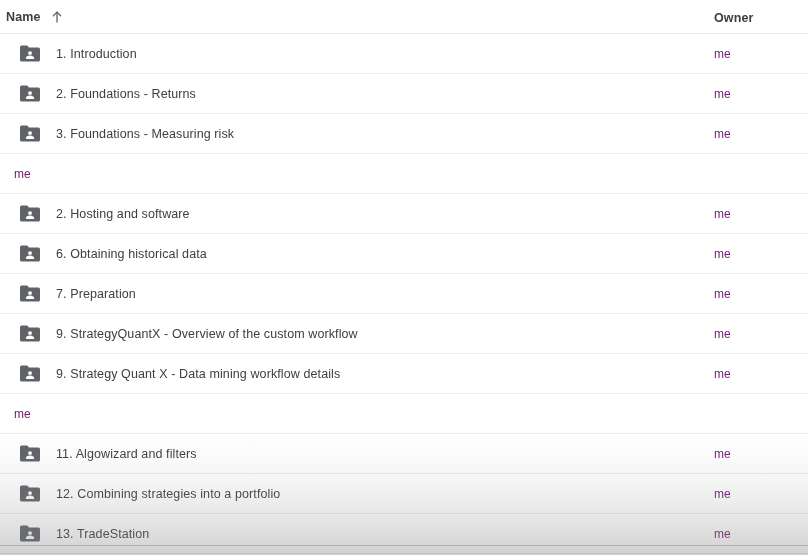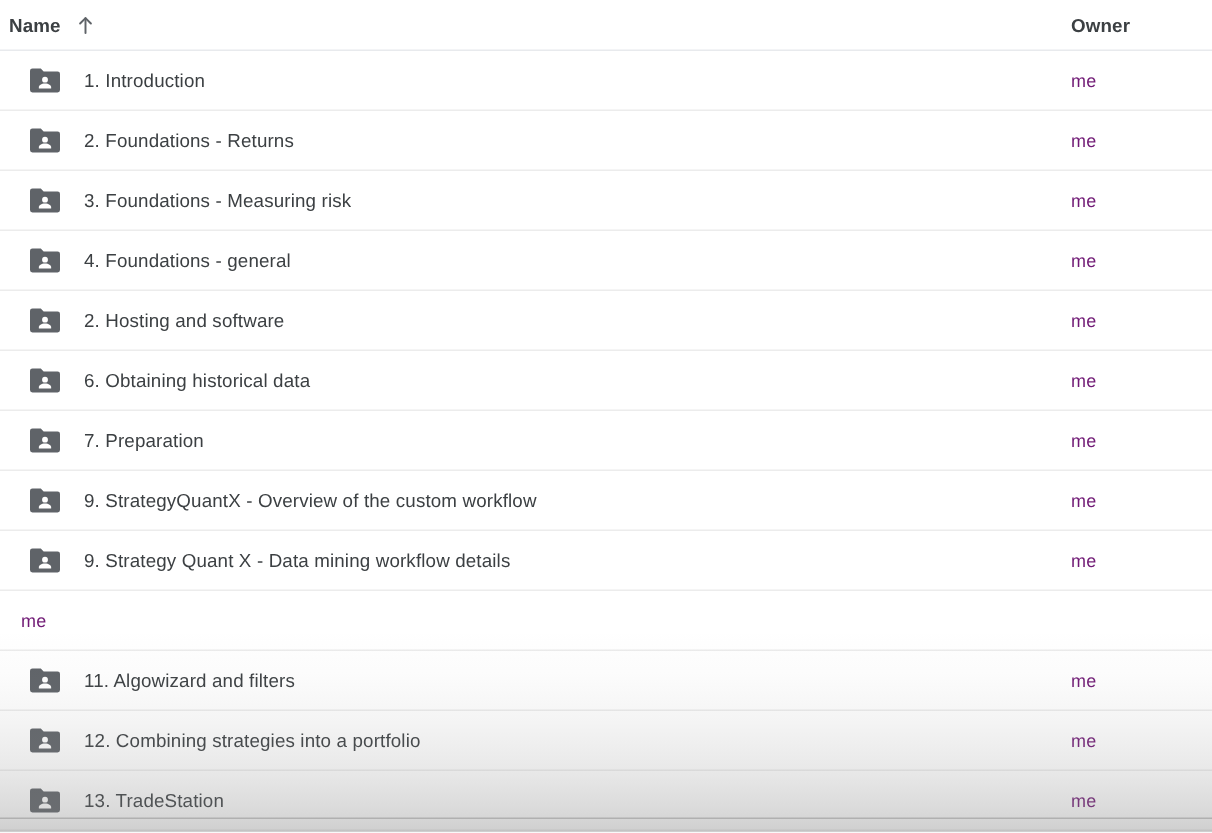--- a/index.html
+++ b/index.html
@@ -190,30 +190,20 @@
           <path d="M0 2.2 A1.6 1.6 0 0 1 1.6 0.6 H7.2 L9.1 2.6 H18.4 A1.6 1.6 0 0 1 20 4.2 V15 A1.6 1.6 0 0 1 18.4 16.6 H1.6 A1.6 1.6 0 0 1 0 15 Z" fill="#5f6368"></path>
           <circle cx="10" cy="8.1" r="1.95" fill="#ffffff"></circle>
           <path d="M10 10.6 c-2.5 0 -4.1 1.25 -4.1 2.45 v1.0 h8.2 v-1.0 c0 -1.2 -1.6 -2.45 -4.1 -2.45 z" fill="#ffffff"></path>
         </svg>
       </span>
       <span class="row-title">3. Foundations - Measuring risk</span>
     </div>
     <div class="row-owner">me</div>
   </div>
       <div class="row">
-    <div class="row-name">
-      <span class="folder-icon">
-        <svg width="20" height="17" viewBox="0 0 20 17" aria-hidden="true">
-          <path d="M0 2.2 A1.6 1.6 0 0 1 1.6 0.6 H7.2 L9.1 2.6 H18.4 A1.6 1.6 0 0 1 20 4.2 V15 A1.6 1.6 0 0 1 18.4 16.6 H1.6 A1.6 1.6 0 0 1 0 15 Z" fill="#5f6368"></path>
-          <circle cx="10" cy="8.1" r="1.95" fill="#ffffff"></circle>
-          <path d="M10 10.6 c-2.5 0 -4.1 1.25 -4.1 2.45 v1.0 h8.2 v-1.0 c0 -1.2 -1.6 -2.45 -4.1 -2.45 z" fill="#ffffff"></path>
-        </svg>
-      </span>
-      <span class="row-title">4. Foundations - general</span>
-    </div>
     <div class="row-owner">me</div>
   </div>
       <div class="row">
     <div class="row-name">
       <span class="folder-icon">
         <svg width="20" height="17" viewBox="0 0 20 17" aria-hidden="true">
           <path d="M0 2.2 A1.6 1.6 0 0 1 1.6 0.6 H7.2 L9.1 2.6 H18.4 A1.6 1.6 0 0 1 20 4.2 V15 A1.6 1.6 0 0 1 18.4 16.6 H1.6 A1.6 1.6 0 0 1 0 15 Z" fill="#5f6368"></path>
           <circle cx="10" cy="8.1" r="1.95" fill="#ffffff"></circle>
           <path d="M10 10.6 c-2.5 0 -4.1 1.25 -4.1 2.45 v1.0 h8.2 v-1.0 c0 -1.2 -1.6 -2.45 -4.1 -2.45 z" fill="#ffffff"></path>
         </svg>

